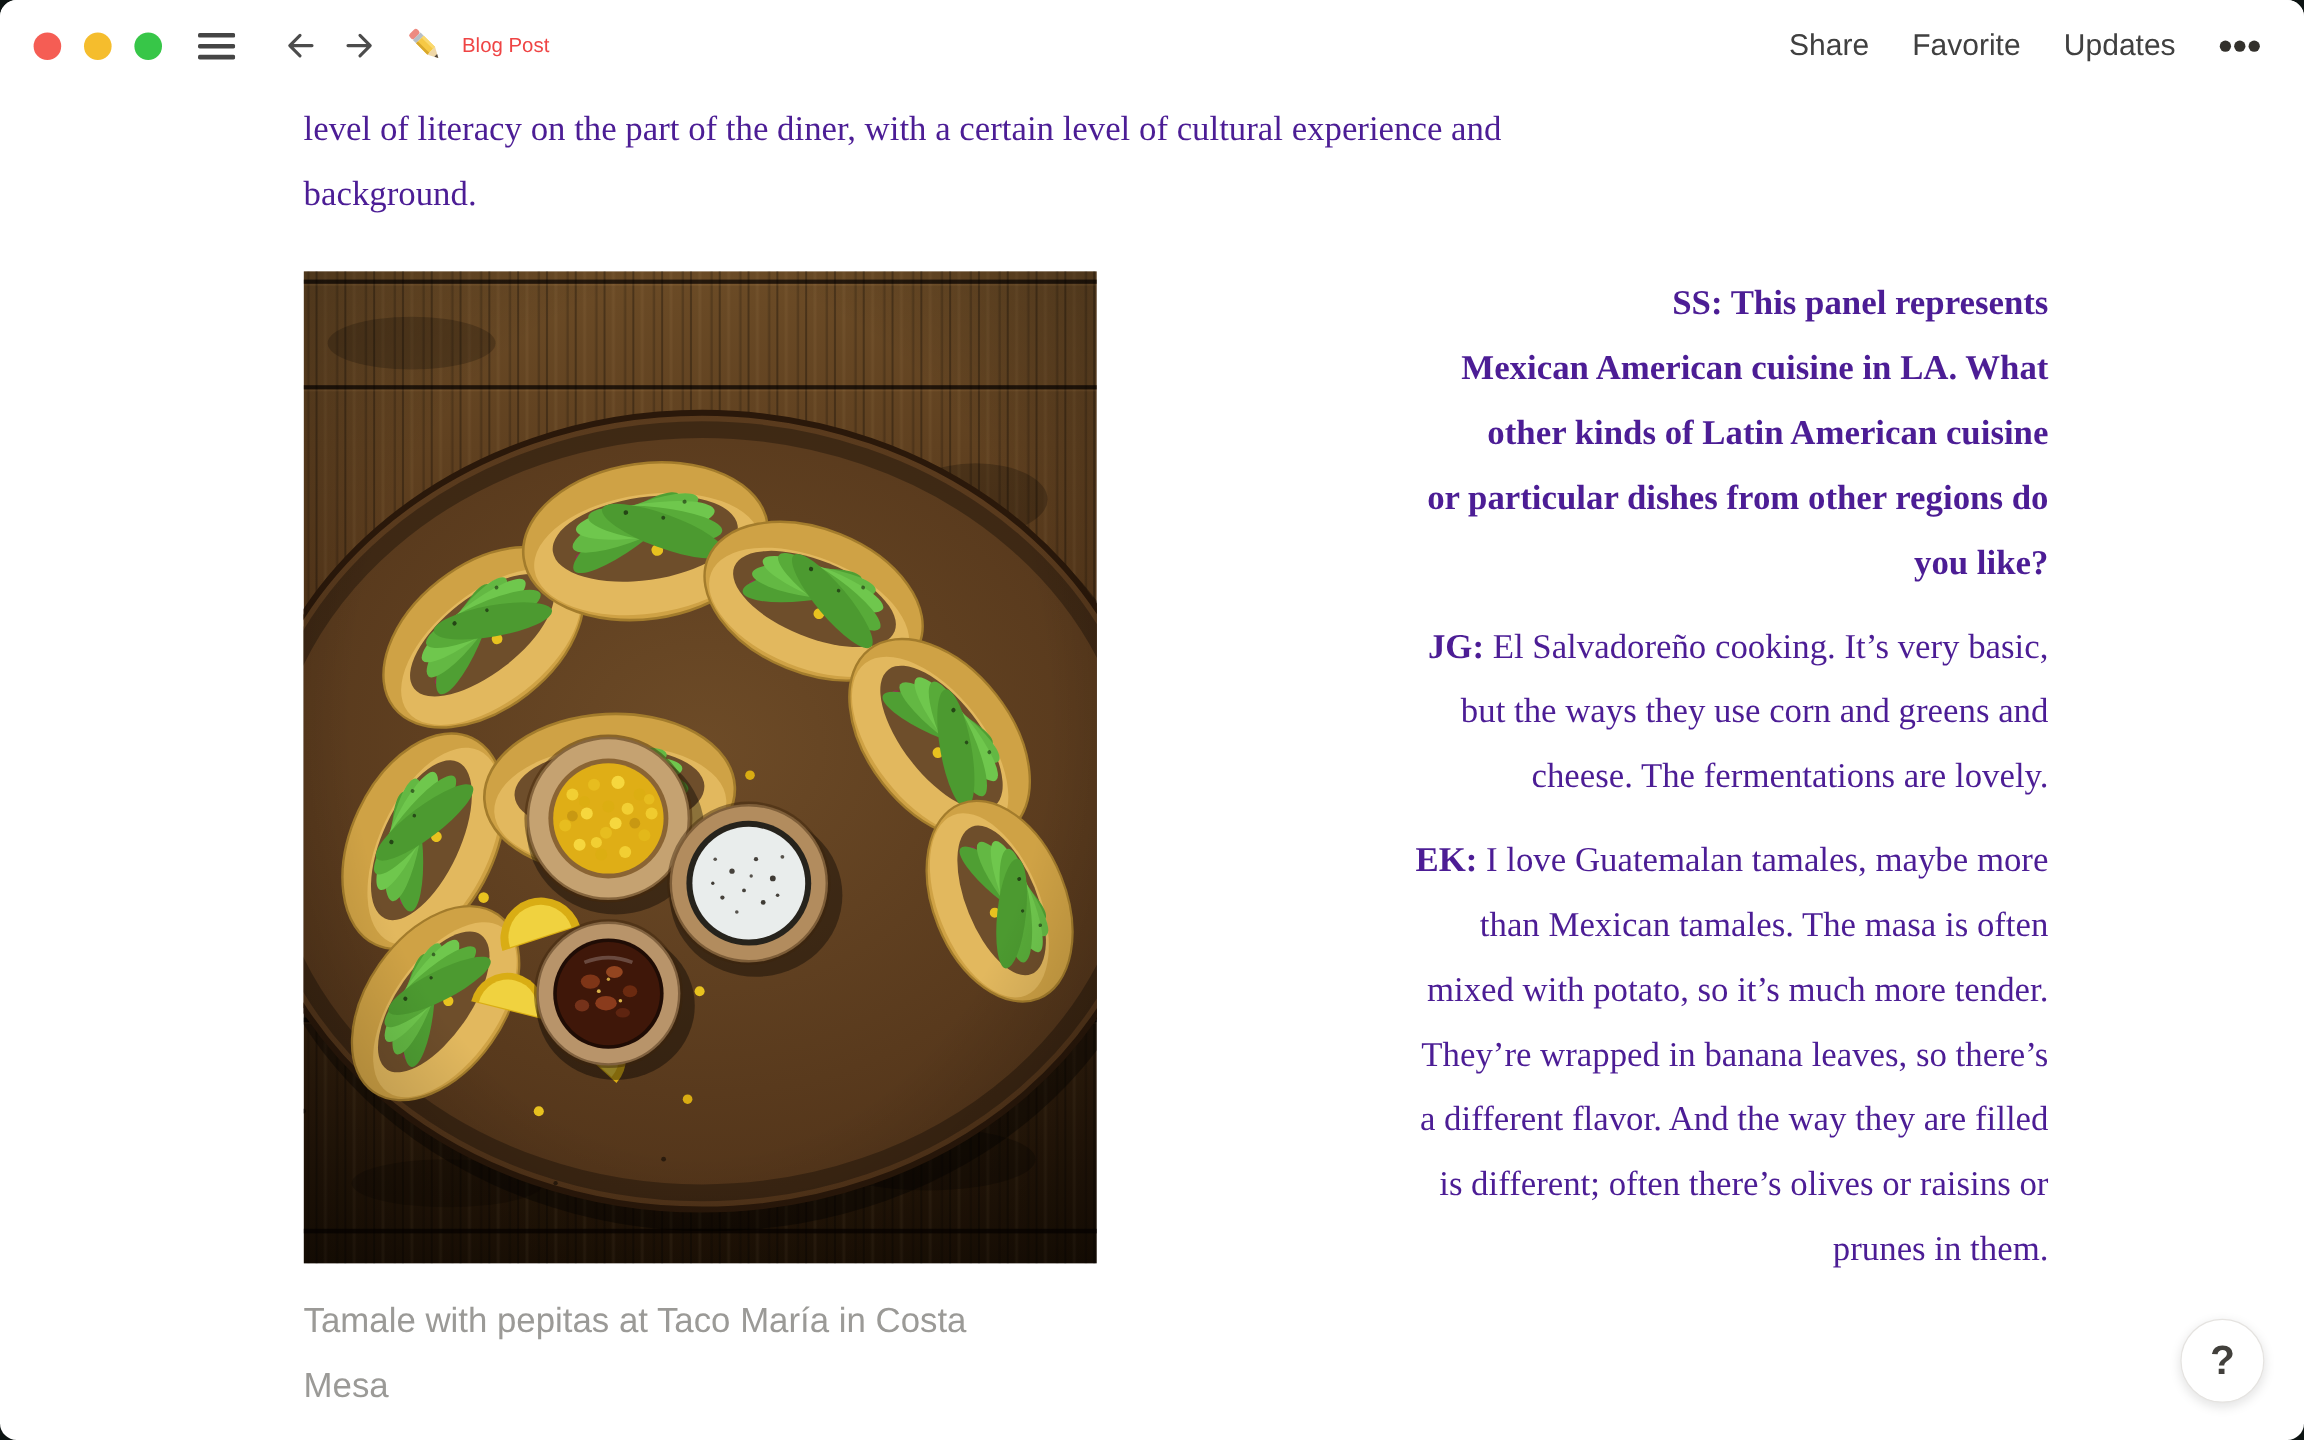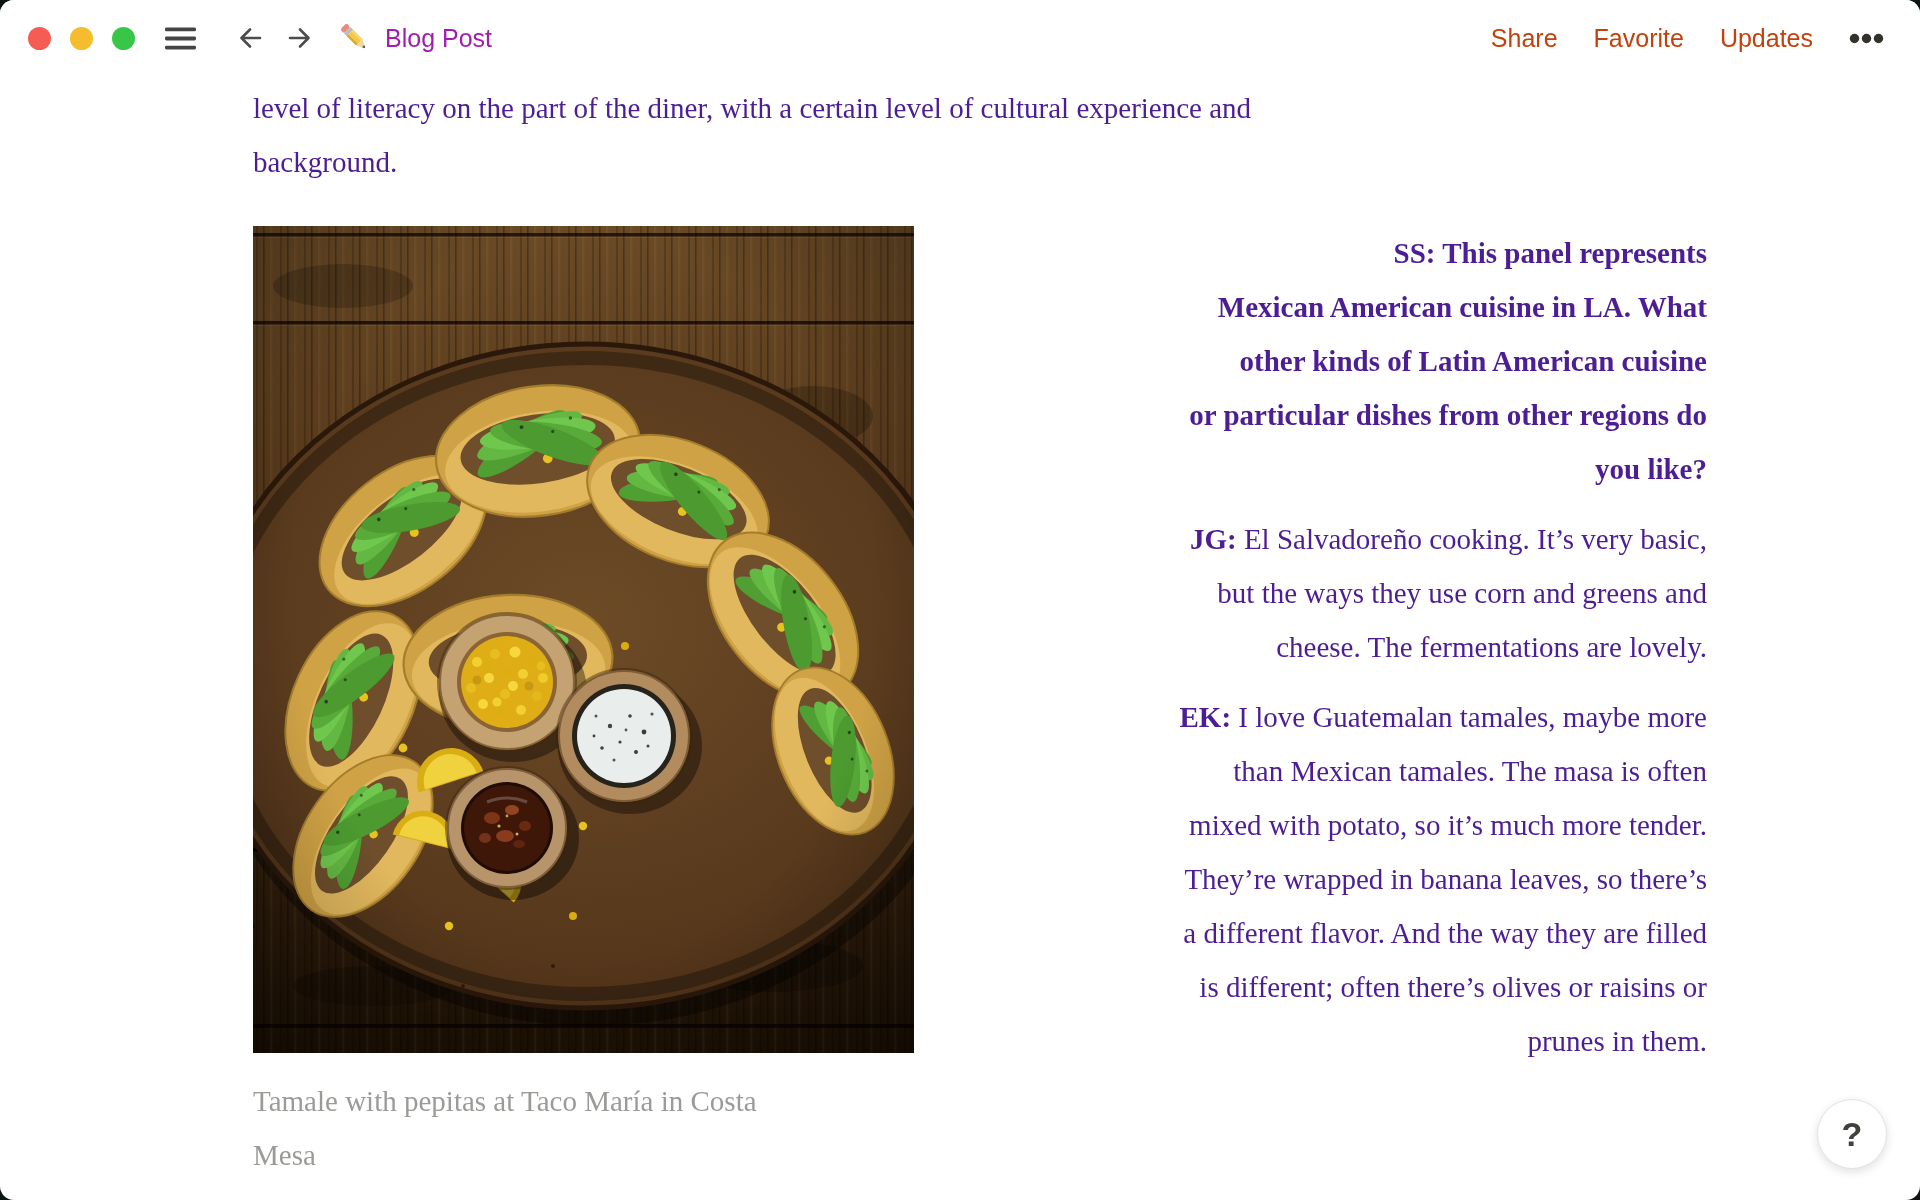--- a/index.html
+++ b/index.html
@@ -11,34 +11,34 @@
   .lights{display:flex;gap:19px;align-items:center;}
   .light{width:23px;height:23px;border-radius:50%;display:inline-block;}
   .light.red{background:#f55d54;}
   .light.yellow{background:#f5bd2d;}
   .light.green{background:#37c648;}
   .iconbtn{background:none;border:none;padding:0;display:flex;align-items:center;cursor:pointer;}
   .menu-btn{margin-left:30px;}
   .back-btn{margin-left:40px;}
   .fwd-btn{margin-left:18px;}
   .page-emoji{margin-left:24px;display:flex;align-items:center;}
-  .page-title{margin-left:13px;font-size:25px;color:#a21caf;cursor:pointer;}
+  .page-title{margin-left:13px;font-size:17px;color:#ef4444;cursor:pointer;}
   .spacer{flex:1;}
-  .menu-item{font-family:"Liberation Sans",sans-serif;background:none;border:none;font-size:25px;color:#c2410c;padding:0;margin-left:36px;cursor:pointer;}
+  .menu-item{font-family:"Liberation Sans",sans-serif;background:none;border:none;font-size:25px;color:#404040;padding:0;margin-left:36px;cursor:pointer;}
   .more-btn{margin-left:36px;}
 
   
   .content{margin-left:253px;}
   .body-text{font-family:"Liberation Serif",serif;font-size:29px;line-height:54px;color:#4c1d95;margin:0;white-space:pre-line;}
   .intro{margin-top:5px;width:1420px;}
   .fig-row{display:flex;margin-top:37px;}
   .col-left{margin:0;width:661px;}
   .photo{width:661px;height:827px;font-size:0;cursor:pointer;}
   .photo svg{display:block;}
-  .caption{margin-top:21px;font-family:Liberation Serif, serif;font-size:29px;line-height:54px;color:#9b9a97;white-space:pre-line;}
+  .caption{margin-top:21px;font-family:Liberation Sans, sans-serif;font-size:29px;line-height:54px;color:#9b9a97;white-space:pre-line;}
   .col-right{margin-left:93px;width:700px;text-align:right;}
   .col-right p + p{margin-top:16px;}
   .q{font-weight:700;}
   .body-text b{font-weight:700;}
 
   
   .help{position:absolute;right:33px;bottom:31px;width:70px;height:70px;border-radius:50%;
         background:#ffffff;border:1px solid #e5e3e0;box-shadow:0 3px 10px rgba(15,15,15,0.13);
         font-family:"Liberation Sans",sans-serif;font-weight:bold;font-size:34px;color:#42403c;
         display:flex;align-items:center;justify-content:center;cursor:pointer;}

